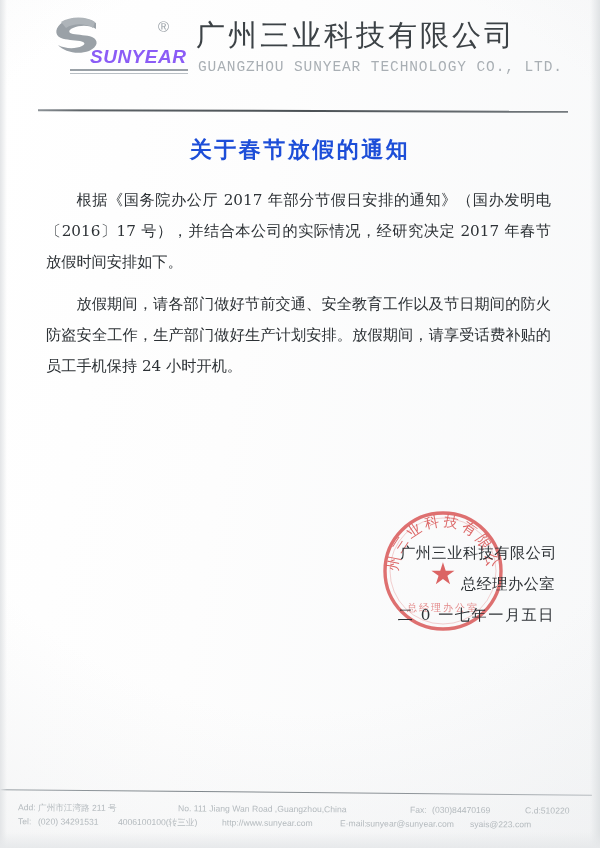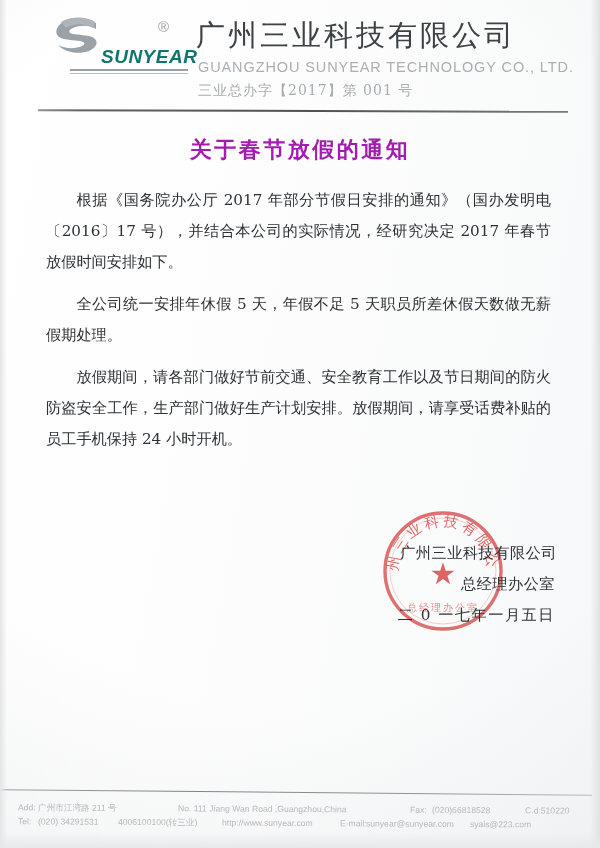--- a/index.html
+++ b/index.html
@@ -59,28 +59,28 @@
     width: 140px;
     height: 62px;
   }
   #logo-mark {
     position: absolute;
     left: 0; top: 0;
     width: 58px; height: 46px;
   }
   #logo-wordmark {
     position: absolute;
-    left: 49px;
+    left: 38px;
     top: 30px;
     font-family: "Liberation Sans", sans-serif;
     font-weight: bold;
     font-style: italic;
     font-size: 19px;
     letter-spacing: 0.5px;
-    color: #0f766e;
+    color: #8b5cf6;
   }
   #logo-rule1 {
     position: absolute;
     left: 18px; top: 53px; width: 118px; height: 2px;
     background: #9aa1a7;
   }
   #logo-rule2 {
     position: absolute;
     left: 18px; top: 57px; width: 118px; height: 1px;
     background: #b9bfc4;
@@ -99,21 +99,21 @@
     font-family: "DejaVu Serif", "Liberation Serif", serif;
     font-size: 29px;
     letter-spacing: 3px;
     color: #3c4246;
     white-space: nowrap;
   }
   #company-en {
     position: absolute;
     left: 198px;
     top: 59px;
-    font-family: Liberation Sans, sans-serif;
+    font-family: Liberation Mono, monospace;
     font-size: 14.5px;
     letter-spacing: 0.9px;
     color: #a9afb4;
     white-space: nowrap;
   }
   #doc-number {
     position: absolute;
     left: 198px;
     top: 82px;
     font-family: "DejaVu Serif", "Liberation Serif", serif;
@@ -136,21 +136,21 @@
   
   #title {
     position: absolute;
     left: 0; right: 0;
     top: 135px;
     text-align: center;
     font-family: "DejaVu Serif", "Liberation Serif", serif;
     font-weight: bold;
     font-size: 22px;
     letter-spacing: 2.5px;
-    color: #a21caf;
+    color: #1d4ed8;
   }
   #body-text {
     position: absolute;
     left: 46px;
     top: 185px;
     width: 505px;
     font-family: "DejaVu Serif", "Liberation Serif", serif;
     font-size: 15.2px;
     line-height: 31px;
     color: #2c3135;
@@ -238,30 +238,28 @@
         <path d="M43 6 C35 0, 18 0, 9 6 L14 12 C21 7, 34 7, 41 12 Z" fill="#aeb4b9"></path>
       </svg>
       <span id="logo-reg">®</span>
       <span id="logo-wordmark">SUNYEAR</span>
       <div id="logo-rule1"></div>
       <div id="logo-rule2"></div>
     </div>
 
     <div id="company-cn">广州三业科技有限公司</div>
     <div id="company-en">GUANGZHOU SUNYEAR TECHNOLOGY CO., LTD.</div>
-    <div id="doc-number">三业总办字【2017】第 001 号</div>
   </div>
 
   <div id="header-rule"></div>
 
   <div id="title">关于春节放假的通知</div>
 
   <div id="body-text">
     <p>根据《国务院办公厅 2017 年部分节假日安排的通知》（国办发明电〔2016〕17 号），并结合本公司的实际情况，经研究决定 2017 年春节放假时间安排如下。</p>
-    <p>全公司统一安排年休假 5 天，年假不足 5 天职员所差休假天数做无薪假期处理。</p>
     <p>放假期间，请各部门做好节前交通、安全教育工作以及节日期间的防火防盗安全工作，生产部门做好生产计划安排。放假期间，请享受话费补贴的员工手机保持 24 小时开机。</p>
   </div>
 
   <svg id="company-seal" viewBox="0 0 126 126">
     <defs>
       <path id="sealArc" d="M 18,63 A 45,45 0 0 1 108,63" fill="none"></path>
     </defs>
     <circle cx="63" cy="63" r="58" fill="none" stroke="#d02a2a" stroke-width="3.4" opacity="0.85"></circle>
     <circle cx="63" cy="63" r="53" fill="none" stroke="#d02a2a" stroke-width="0.7" opacity="0.4"></circle>
     <text font-family="DejaVu Serif, serif" font-size="14.5" fill="#d02a2a" letter-spacing="3.2" opacity="0.9">
@@ -278,21 +276,21 @@
   </div>
 
   <div id="footer-rule"></div>
   <div id="footer">
 
     <div class="footer-line" id="footer-line-1">
       <span class="fcell" style="left:18px;">Add:</span>
       <span class="fcell" style="left:38px;">广州市江湾路 211 号</span>
       <span class="fcell" style="left:178px;">No. 111 Jiang Wan Road ,Guangzhou,China</span>
       <span class="fcell" style="left:410px;">Fax:</span>
-      <span class="fcell" style="left:432px;">(020)66818528</span>
+      <span class="fcell" style="left:432px;">(030)84470169</span>
       <span class="fcell" style="left:525px;">C.d:510220</span>
     </div>
 
     <div class="footer-line" id="footer-line-2">
       <span class="fcell" style="left:18px;">Tel:</span>
       <span class="fcell" style="left:38px;">(020) 34291531</span>
       <span class="fcell" style="left:118px;">4006100100(转三业)</span>
       <span class="fcell" style="left:222px;">http://www.sunyear.com</span>
       <span class="fcell" style="left:340px;">E-mail:</span>
       <span class="fcell" style="left:366px;">sunyear@sunyear.com</span>

